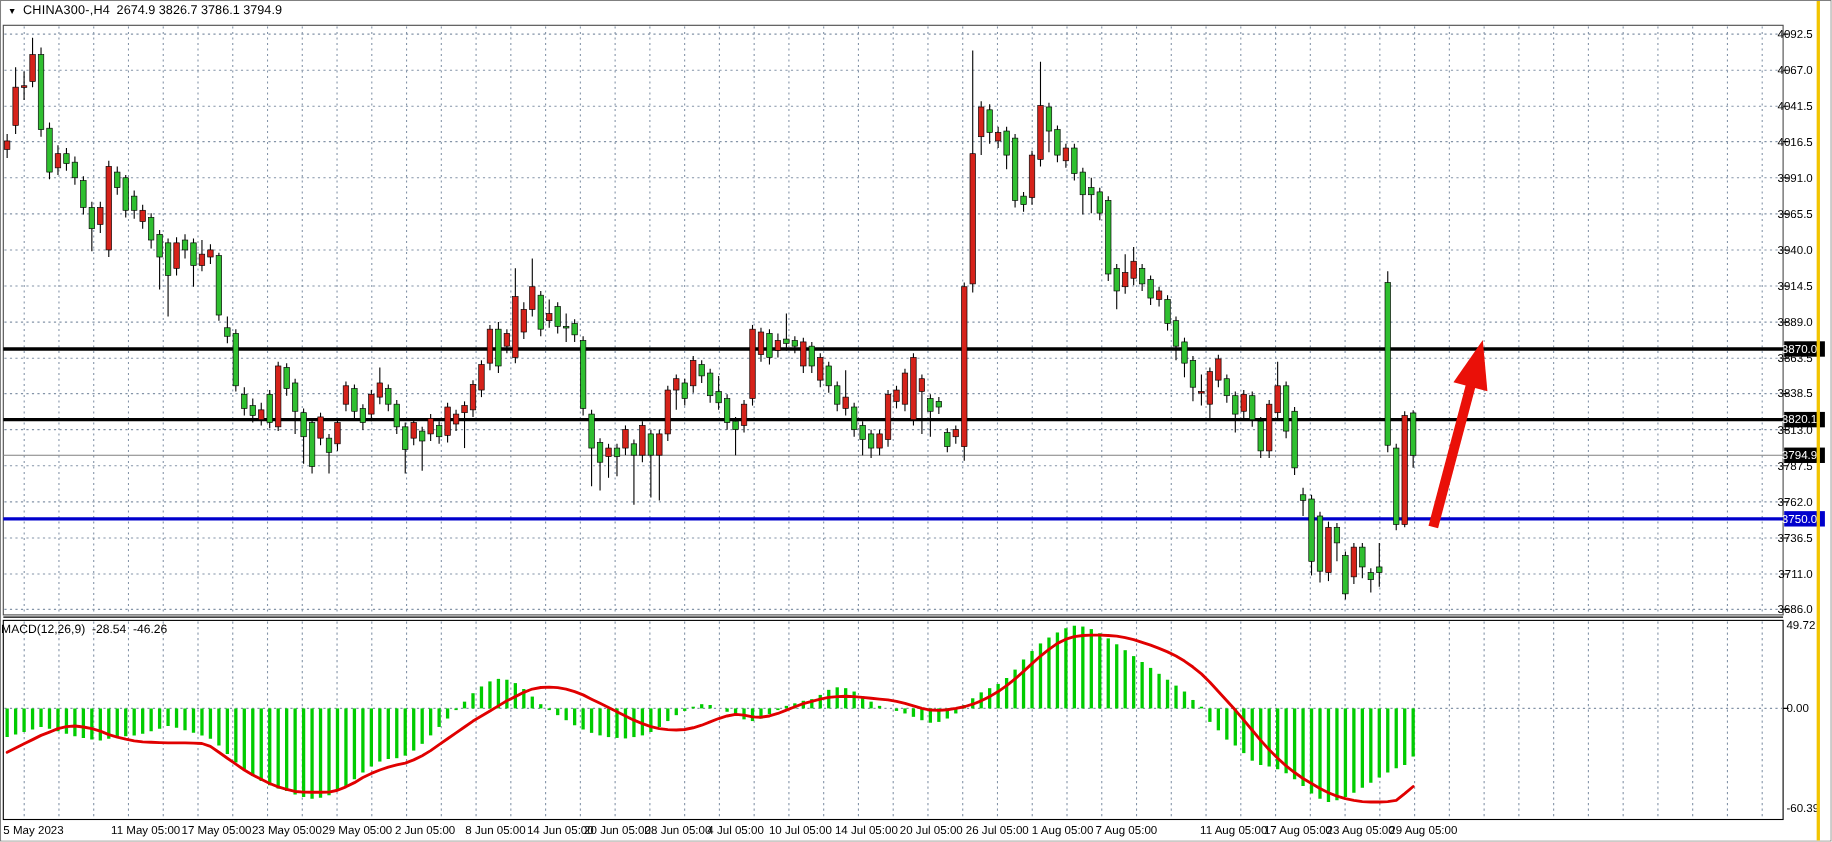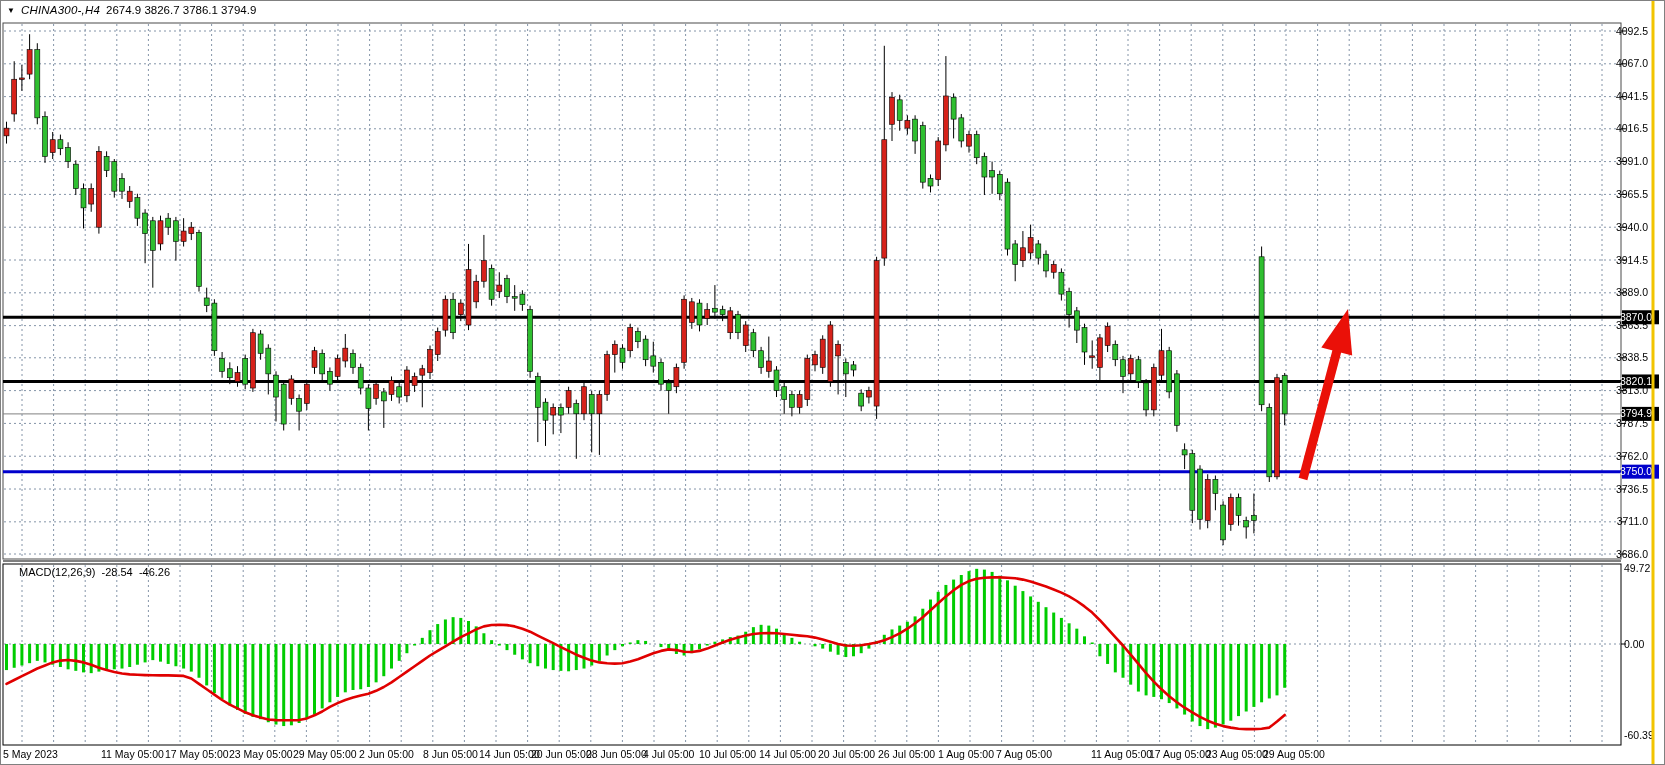--- a/index.html
+++ b/index.html
@@ -2,23 +2,23 @@
 <html><head>
 <meta charset="utf-8">
 <style>
   html,body{margin:0;padding:0;background:#d4d0c8;}
   #app{position:relative;width:1665px;height:765px;background:#ffffff;
        font-family:"Liberation Sans",sans-serif;overflow:hidden;
        border:1px solid #808080;box-sizing:border-box;}
   #chart-svg{position:absolute;left:0;top:0;}
   #title-bar{position:absolute;left:6px;top:3px;font-size:11.5px;color:#000;
              display:flex;align-items:center;gap:6px;z-index:5;}
-  #title-bar .sym{letter-spacing:0.2px;font-style:italic;}
+  #title-bar .sym{letter-spacing:0.2px;}
   #dropdown{font-size:8px;cursor:pointer;}
-  #macd-label{position:absolute;left:18px;top:565px;font-size:11px;color:#000;z-index:5;}
+  #macd-label{position:absolute;left:0;top:565px;font-size:11px;color:#000;z-index:5;}
   .lbl{white-space:pre;}
 </style>
 </head>
 <body>
 
 <div id="app">
   <svg id="chart-svg" width="1665" height="765">
       <rect x="0" y="0" width="1665" height="765" fill="#ffffff"></rect>
       <rect x="2" y="22" width="1618" height="536" fill="#fff" stroke="#4a4a4a" stroke-width="1"></rect>
       <rect x="2" y="563" width="1618" height="181" fill="#fff" stroke="#000" stroke-width="1"></rect>

